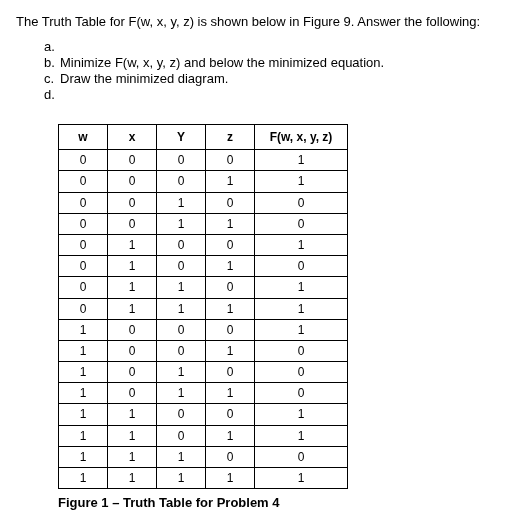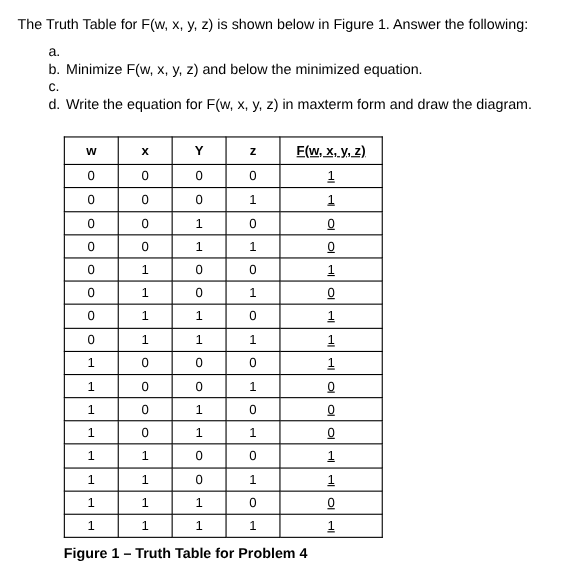--- a/index.html
+++ b/index.html
@@ -38,47 +38,47 @@
     font-size: 12px;
     line-height: 1.35;
     padding: 2px 0;
   }
   table.truth th {
     font-weight: bold;
     padding-top: 4px;
     padding-bottom: 4px;
   }
   .col-var { width: 48px; }
-  .col-f   { width: 92px; text-decoration: underline; }
+  .col-f   { width: 92px; }
   .caption {
     margin-left: 42px;
     margin-top: 6px;
     font-weight: bold;
     font-size: 13px;
   }
 </style>
 </head>
 <body>
 
-<div class="intro">The Truth Table for F(w, x, y, z) is shown below in Figure 1. Answer the following:</div>
+<div class="intro">The Truth Table for F(w, x, y, z) is shown below in Figure 9. Answer the following:</div>
 
 <div class="questions">
   <div class="row">
     <span class="letter">a.</span>
   </div>
   <div class="row">
     <span class="letter">b.</span>
     <span>Minimize F(w, x, y, z) and below the minimized equation.</span>
   </div>
   <div class="row">
     <span class="letter">c.</span>
+    <span>Draw the minimized diagram.</span>
   </div>
   <div class="row">
     <span class="letter">d.</span>
-    <span>Write the equation for F(w, x, y, z) in maxterm form and draw the diagram.</span>
   </div>
 </div>
 
 <table class="truth">
   <thead>
     <tr>
       <th class="col-var">w</th>
       <th class="col-var">x</th>
       <th class="col-var">Y</th>
       <th class="col-var">z</th>

